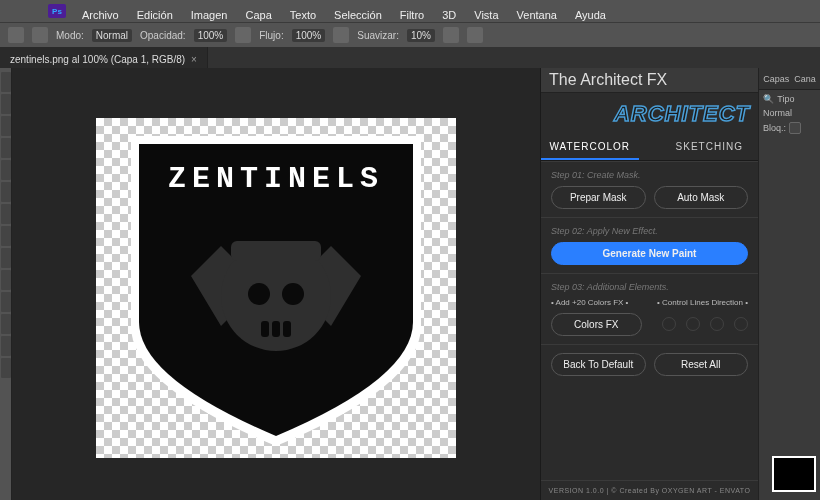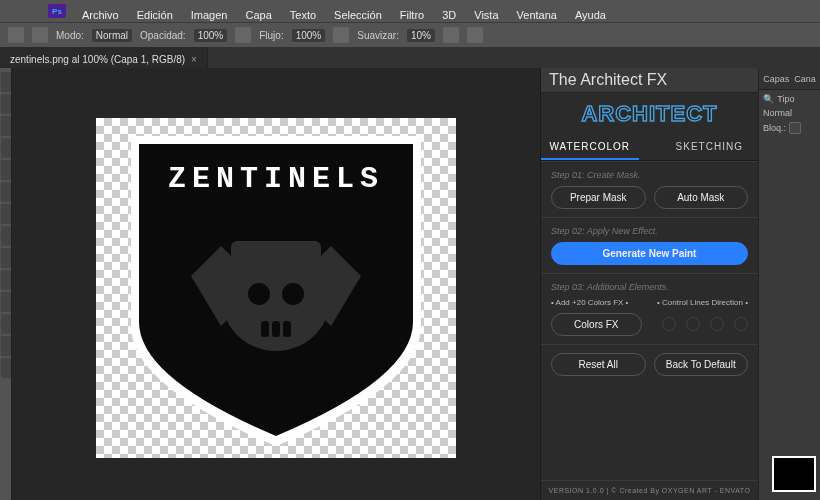--- a/index.html
+++ b/index.html
@@ -31,21 +31,21 @@
 
 .right-col { width: 62px; background: #3a3a3a; border-left: 1px solid #222; display: flex; flex-direction: column; }
 .right-tabs { height: 22px; background: #323232; display: flex; align-items: center; justify-content: center; font-size: 9px; color: #bbb; border-bottom: 1px solid #222; }
 .right-body { flex: 1; padding: 4px; display: flex; flex-direction: column; gap: 4px; font-size: 9px; color: #bbb; }
 .right-body .row { display: flex; align-items: center; gap: 3px; }
 .right-body .sw { width: 12px; height: 12px; background: #444; border: 1px solid #666; border-radius: 2px; }
 .thumb { margin-top: auto; width: 44px; height: 36px; background: #000; border: 2px solid #fff; align-self: flex-end; margin-bottom: 4px; }
 
 .plugin { width: 218px; background: #2b2b2b; border-left: 1px solid #1a1a1a; display: flex; flex-direction: column; font-size: 10px; }
 .plugin-title { background: #3a3a3a; color: #ddd; font-size: 16px; padding: 3px 8px; border-bottom: 1px solid #222; }
-.plugin-brand { padding: 8px; text-align: center; }
+.plugin-brand { padding: 8px; text-align: right; font-style: italic; }
 .plugin-brand .big { font-family: "Arial Black", sans-serif; font-size: 22px; letter-spacing: 1px; color: #1a1a1a; -webkit-text-stroke: 1.5px #4a9fd8; text-stroke: 1.5px #4a9fd8; font-weight: 900; }
 .plugin-tabs { display: flex; border-bottom: 1px solid #1a1a1a; gap: 22px; }
 .plugin-tabs .ptab { flex: 1; text-align: center; padding: 6px 0; font-size: 10px; color: #ccc; cursor: pointer; letter-spacing: 1px; }
 .plugin-tabs .ptab.active { color: #fff; border-bottom: 2px solid #2a7fff; }
 .plugin-sec { padding: 8px 10px; border-top: 1px solid #3a3a3a; }
 .plugin-sec .lbl { font-size: 9px; color: #777; font-style: italic; margin-bottom: 6px; }
 .btn-row { display: flex; gap: 8px; }
 .btn { flex: 1; text-align: center; background: #2b2b2b; border: 1px solid #555; border-radius: 14px; padding: 5px 0; font-size: 10px; color: #eee; cursor: pointer; }
 .btn.primary { background: #2a7fff; border-color: #2a7fff; font-weight: 700; }
 .sub-row { display: flex; justify-content: space-between; font-size: 8px; color: #bbb; margin-bottom: 6px; }
@@ -169,22 +169,22 @@
         <div class="icon-row" style="flex:1">
           <div class="mini"></div>
           <div class="mini"></div>
           <div class="mini"></div>
           <div class="mini"></div>
         </div>
       </div>
     </div>
     <div class="plugin-sec">
       <div class="btn-row">
+        <div class="btn">Back To Default</div>
         <div class="btn">Reset All</div>
-        <div class="btn">Back To Default</div>
       </div>
     </div>
     <div class="plugin-footer">VERSION 1.0.0 | © Created By OXYGEN ART - ENVATO</div>
   </div>
 
   <div class="right-col">
     <div class="right-tabs">
       <span>Capas</span>&nbsp;&nbsp;
       <span>Cana</span>
     </div>

